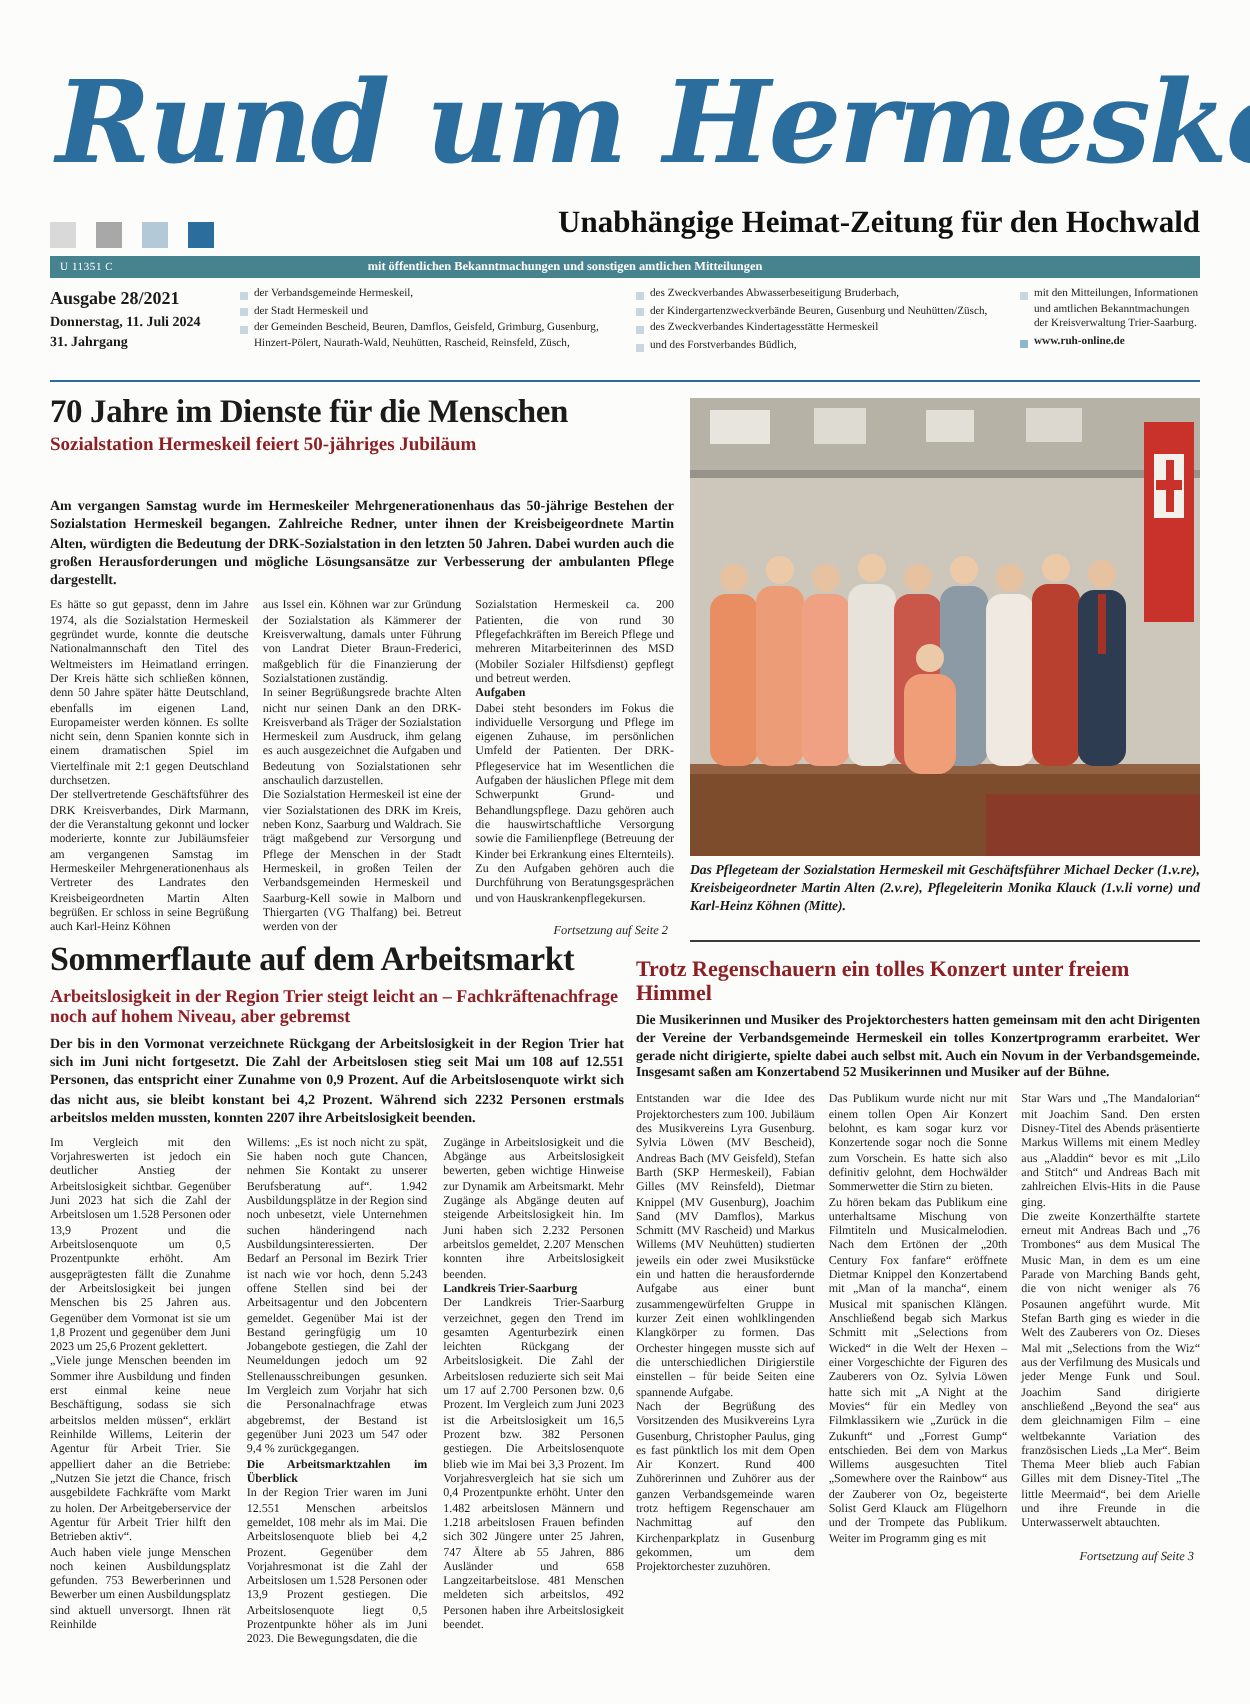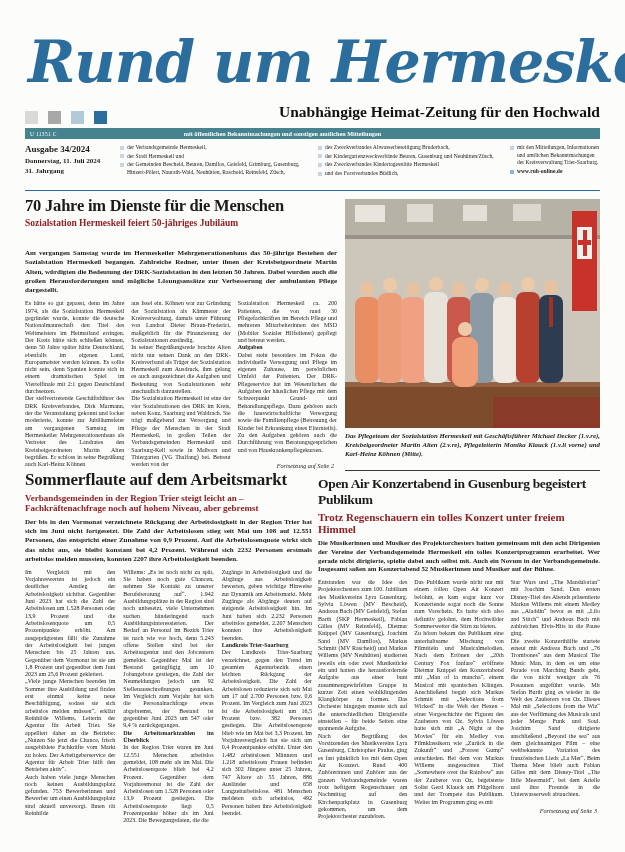--- a/index.html
+++ b/index.html
@@ -89,21 +89,21 @@
   </div>
   <div class="mast-subtitle">Unabhängige Heimat-Zeitung für den Hochwald</div>
 
   <div class="tealbar">
     <span class="code">U 11351 C</span>
     <span class="banner">mit öffentlichen Bekanntmachungen und sonstigen amtlichen Mitteilungen</span>
   </div>
 
   <div class="inforow">
     <div class="issue">
-      <div class="l1">Ausgabe 34/2024</div>
+      <div class="l1">Ausgabe 28/2021</div>
       <div class="l2">Donnerstag, 11. Juli 2024</div>
       <div class="l3">31. Jahrgang</div>
     </div>
     <div class="cov cov-c1">
       <div class="cov-item">
           <span class="bullet"></span>
           <span class="txt">der Verbandsgemeinde Hermeskeil,</span>
         </div>
       <div class="cov-item">
           <span class="bullet"></span>
@@ -212,21 +212,21 @@
             <rect x="107" y="138" width="26" height="50" rx="9" fill="#ef9e77"></rect>
         </g>
       </svg>
     </div>
     <div class="caption">Das Pflegeteam der Sozialstation Hermeskeil mit Geschäftsführer Michael Decker (1.v.re), Kreisbeigeordneter Martin Alten (2.v.re), Pflegeleiterin Monika Klauck (1.v.li vorne) und Karl-Heinz Köhnen (Mitte).</div>
   </div>
   <div class="rule-dark"></div>
 
   <div class="art-jobs">
     <div class="headline2">Sommerflaute auf dem Arbeitsmarkt</div>
-    <div class="subhead">Verbandsgemeinden in der Region Trier steigt leicht an – Fachkräftenachfrage noch auf hohem Niveau, aber gebremst</div>
+    <div class="subhead">Arbeitslosigkeit in der Region Trier steigt leicht an – Fachkräftenachfrage noch auf hohem Niveau, aber gebremst</div>
     <div class="lead">Der bis in den Vormonat verzeichnete Rückgang der Arbeitslosigkeit in der Region Trier hat sich im Juni nicht fortgesetzt. Die Zahl der Arbeitslosen stieg seit Mai um 108 auf 12.551 Personen, das entspricht einer Zunahme von 0,9 Prozent. Auf die Arbeitslosenquote wirkt sich das nicht aus, sie bleibt konstant bei 4,2 Prozent. Während sich 2232 Personen erstmals arbeitslos melden mussten, konnten 2207 ihre Arbeitslosigkeit beenden.</div>
     <div class="cols">
       <div class="col">
         <p>Im Vergleich mit den Vorjahreswerten ist jedoch ein deutlicher Anstieg der Arbeitslosigkeit sichtbar. Gegenüber Juni 2023 hat sich die Zahl der Arbeitslosen um 1.528 Personen oder 13,9 Prozent und die Arbeitslosenquote um 0,5 Prozentpunkte erhöht. Am ausgeprägtesten fällt die Zunahme der Arbeitslosigkeit bei jungen Menschen bis 25 Jahren aus. Gegenüber dem Vormonat ist sie um 1,8 Prozent und gegenüber dem Juni 2023 um 25,6 Prozent geklettert.</p>
         <p>„Viele junge Menschen beenden im Sommer ihre Ausbildung und finden erst einmal keine neue Beschäftigung, sodass sie sich arbeitslos melden müssen“, erklärt Reinhilde Willems, Leiterin der Agentur für Arbeit Trier. Sie appelliert daher an die Betriebe: „Nutzen Sie jetzt die Chance, frisch ausgebildete Fachkräfte vom Markt zu holen. Der Arbeitgeberservice der Agentur für Arbeit Trier hilft den Betrieben aktiv“.</p>
         <p>Auch haben viele junge Menschen noch keinen Ausbildungsplatz gefunden. 753 Bewerberinnen und Bewerber um einen Ausbildungsplatz sind aktuell unversorgt. Ihnen rät Reinhilde</p>
       </div>
       <div class="col">
         <p>Willems: „Es ist noch nicht zu spät, Sie haben noch gute Chancen, nehmen Sie Kontakt zu unserer Berufsberatung auf“. 1.942 Ausbildungsplätze in der Region sind noch unbesetzt, viele Unternehmen suchen händeringend nach Ausbildungsinteressierten. Der Bedarf an Personal im Bezirk Trier ist nach wie vor hoch, denn 5.243 offene Stellen sind bei der Arbeitsagentur und den Jobcentern gemeldet. Gegenüber Mai ist der Bestand geringfügig um 10 Jobangebote gestiegen, die Zahl der Neumeldungen jedoch um 92 Stellenausschreibungen gesunken. Im Vergleich zum Vorjahr hat sich die Personalnachfrage etwas abgebremst, der Bestand ist gegenüber Juni 2023 um 547 oder 9,4 % zurückgegangen.</p>
         <p class="colsub">Die Arbeitsmarktzahlen im Überblick</p>
@@ -234,21 +234,20 @@
       </div>
       <div class="col">
         <p>Zugänge in Arbeitslosigkeit und die Abgänge aus Arbeitslosigkeit bewerten, geben wichtige Hinweise zur Dynamik am Arbeitsmarkt. Mehr Zugänge als Abgänge deuten auf steigende Arbeitslosigkeit hin. Im Juni haben sich 2.232 Personen arbeitslos gemeldet, 2.207 Menschen konnten ihre Arbeitslosigkeit beenden.</p>
         <p class="colsub">Landkreis Trier-Saarburg</p>
         <p>Der Landkreis Trier-Saarburg verzeichnet, gegen den Trend im gesamten Agenturbezirk einen leichten Rückgang der Arbeitslosigkeit. Die Zahl der Arbeitslosen reduzierte sich seit Mai um 17 auf 2.700 Personen bzw. 0,6 Prozent. Im Vergleich zum Juni 2023 ist die Arbeitslosigkeit um 16,5 Prozent bzw. 382 Personen gestiegen. Die Arbeitslosenquote blieb wie im Mai bei 3,3 Prozent. Im Vorjahresvergleich hat sie sich um 0,4 Prozentpunkte erhöht. Unter den 1.482 arbeitslosen Männern und 1.218 arbeitslosen Frauen befinden sich 302 Jüngere unter 25 Jahren, 747 Ältere ab 55 Jahren, 886 Ausländer und 658 Langzeitarbeitslose. 481 Menschen meldeten sich arbeitslos, 492 Personen haben ihre Arbeitslosigkeit beendet.</p>
       </div>
     </div>
   </div>
 
   <div class="art-concert">
-    <div class="headline3">Open Air Konzertabend in Gusenburg begeistert Publikum</div>
     <div class="subhead">Trotz Regenschauern ein tolles Konzert unter freiem Himmel</div>
     <div class="lead">Die Musikerinnen und Musiker des Projektorchesters hatten gemeinsam mit den acht Dirigenten der Vereine der Verbandsgemeinde Hermeskeil ein tolles Konzertprogramm erarbeitet. Wer gerade nicht dirigierte, spielte dabei auch selbst mit. Auch ein Novum in der Verbandsgemeinde. Insgesamt saßen am Konzertabend 52 Musikerinnen und Musiker auf der Bühne.</div>
     <div class="cols">
       <div class="col">
         <p>Entstanden war die Idee des Projektorchesters zum 100. Jubiläum des Musikvereins Lyra Gusenburg. Sylvia Löwen (MV Bescheid), Andreas Bach (MV Geisfeld), Stefan Barth (SKP Hermeskeil), Fabian Gilles (MV Reinsfeld), Dietmar Knippel (MV Gusenburg), Joachim Sand (MV Damflos), Markus Schmitt (MV Rascheid) und Markus Willems (MV Neuhütten) studierten jeweils ein oder zwei Musikstücke ein und hatten die herausfordernde Aufgabe aus einer bunt zusammengewürfelten Gruppe in kurzer Zeit einen wohlklingenden Klangkörper zu formen. Das Orchester hingegen musste sich auf die unterschiedlichen Dirigierstile einstellen – für beide Seiten eine spannende Aufgabe.</p>
         <p>Nach der Begrüßung des Vorsitzenden des Musikvereins Lyra Gusenburg, Christopher Paulus, ging es fast pünktlich los mit dem Open Air Konzert. Rund 400 Zuhörerinnen und Zuhörer aus der ganzen Verbandsgemeinde waren trotz heftigem Regenschauer am Nachmittag auf den Kirchenparkplatz in Gusenburg gekommen, um dem Projektorchester zuzuhören.</p>
       </div>
       <div class="col">
         <p>Das Publikum wurde nicht nur mit einem tollen Open Air Konzert belohnt, es kam sogar kurz vor Konzertende sogar noch die Sonne zum Vorschein. Es hatte sich also definitiv gelohnt, dem Hochwälder Sommerwetter die Stirn zu bieten.</p>
         <p>Zu hören bekam das Publikum eine unterhaltsame Mischung von Filmtiteln und Musicalmelodien. Nach dem Ertönen der „20th Century Fox fanfare“ eröffnete Dietmar Knippel den Konzertabend mit „Man of la mancha“, einem Musical mit spanischen Klängen. Anschließend begab sich Markus Schmitt mit „Selections from Wicked“ in die Welt der Hexen – einer Vorgeschichte der Figuren des Zauberers von Oz. Sylvia Löwen hatte sich mit „A Night at the Movies“ für ein Medley von Filmklassikern wie „Zurück in die Zukunft“ und „Forrest Gump“ entschieden. Bei dem von Markus Willems ausgesuchten Titel „Somewhere over the Rainbow“ aus der Zauberer von Oz, begeisterte Solist Gerd Klauck am Flügelhorn und der Trompete das Publikum. Weiter im Programm ging es mit</p>

